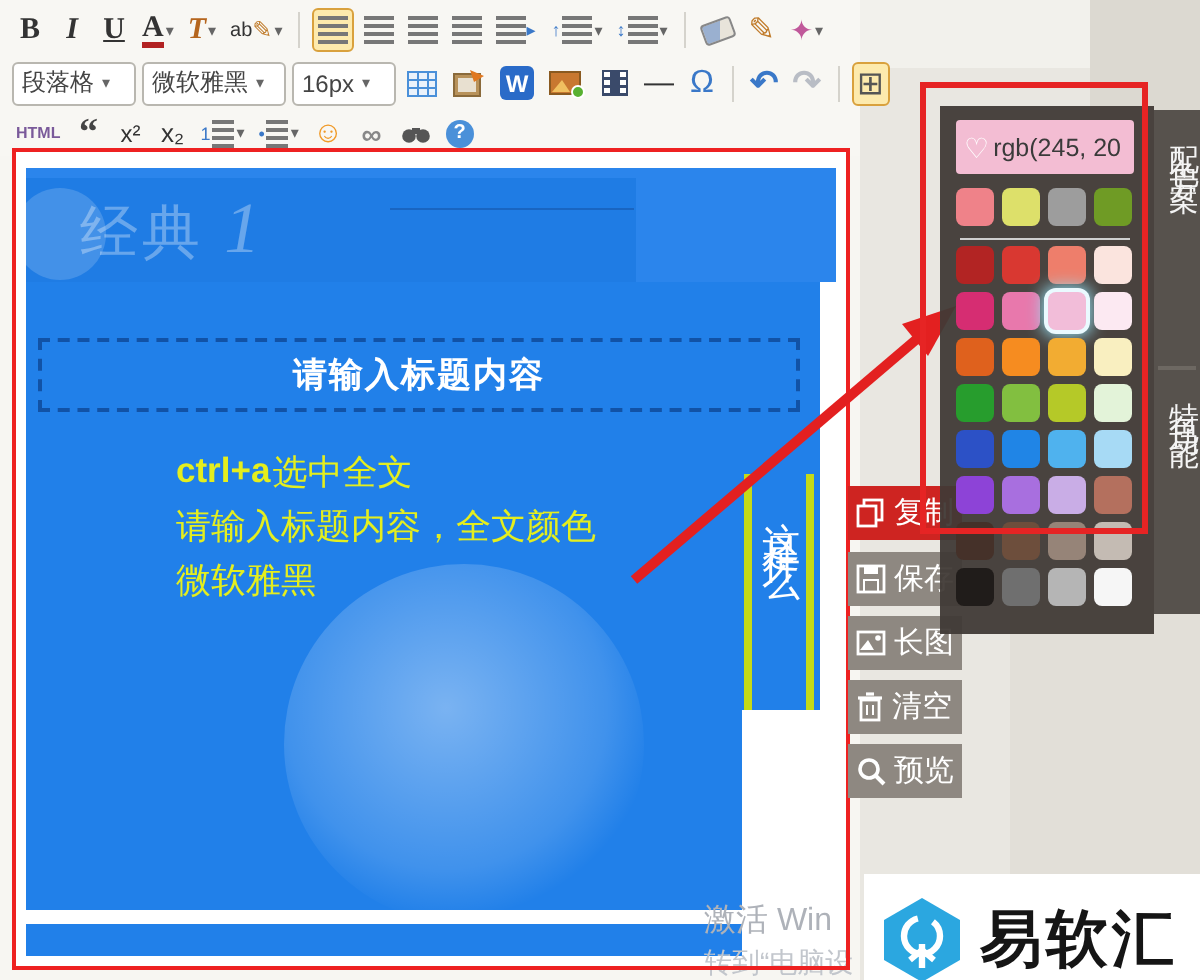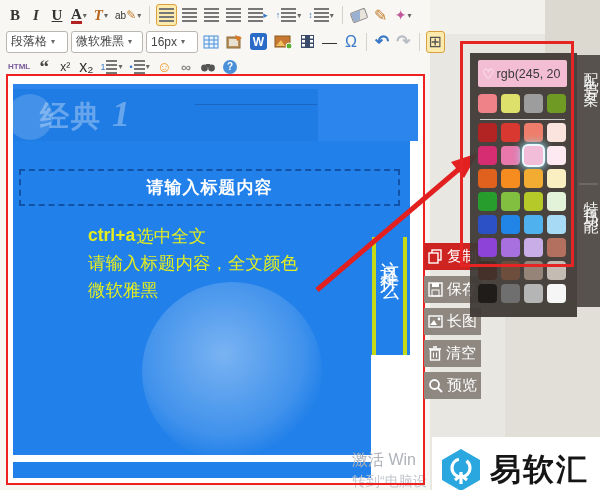--- a/index.html
+++ b/index.html
@@ -45,21 +45,21 @@
        border:1px solid #888;border-radius:2px;transform:rotate(-20deg)}
   .brush{color:#c07b2a;font-size:16px}
   .wand{color:#c0589a;font-size:14px}
 
   
   .ed-white{left:8px;top:76px;width:417px;height:409px;background:#fff;z-index:3}
   .ed-band{left:13px;top:84px;width:405px;height:57px;background:#2b85ec;overflow:hidden;z-index:4}
   .ed-block{position:absolute;left:0;top:5px;width:305px;height:52px;background:#1f7ce4}
   .ed-circle{position:absolute;left:-6px;top:10px;width:46px;height:46px;border-radius:50%;
        background:rgba(255,255,255,.16)}
-  .ed-title{position:absolute;left:27px;top:9px;font-size:29px;font-weight:bold;
+  .ed-title{position:absolute;left:27px;top:9px;font-size:29px;font-weight:normal;
        color:rgba(255,255,255,.32);letter-spacing:2px}
   .ed-title .one{font-family:"Liberation Serif",serif;font-style:italic;font-size:36px}
   .ed-line{position:absolute;left:182px;top:20px;width:122px;height:1px;background:rgba(15,60,130,.35)}
   .ed-body{left:13px;top:141px;width:397px;height:214px;background:#2180e9;z-index:4}
   .ed-lower{left:13px;top:355px;width:358px;height:100px;background:#2180e9;z-index:4}
   .sphere{left:142px;top:282px;width:180px;height:180px;border-radius:50%;z-index:5;
        background:radial-gradient(circle at 45% 40%,rgba(255,255,255,.40),rgba(255,255,255,.14) 55%,rgba(255,255,255,0) 72%)}
   .gapstrip{left:13px;top:455px;width:397px;height:7px;background:#fff;z-index:6}
   .ed-bar{left:13px;top:462px;width:358px;height:16px;background:#2180e9;z-index:4}
   .dashedbox{left:19px;top:169px;width:381px;height:37px;border:2px dashed rgba(8,52,122,.6);
@@ -238,21 +238,21 @@
     <div class="tbtn undo">↶</div>
     <div class="tbtn redo">↷</div>
     <div class="vsep"></div>
     <div class="tbtn active" style="font-size:16px;color:#555">⊞</div>
   </div>
 
   <div class="tb-row r3">
     <div class="tbtn htmlb">HTML</div>
     <div class="tbtn quoteb">“</div>
     <div class="tbtn" style="font-size:12px">x²</div>
-    <div class="tbtn" style="font-size:16px">x₂</div>
+    <div class="tbtn" style="font-size:13px">x₂</div>
     <div class="tbtn">
       <span class="mini">1</span>
       <span class="ibars" style="width:11px"></span>
       <span class="caret">▾</span>
     </div>
     <div class="tbtn">
       <span class="mini">•</span>
       <span class="ibars" style="width:11px"></span>
       <span class="caret">▾</span>
     </div>

